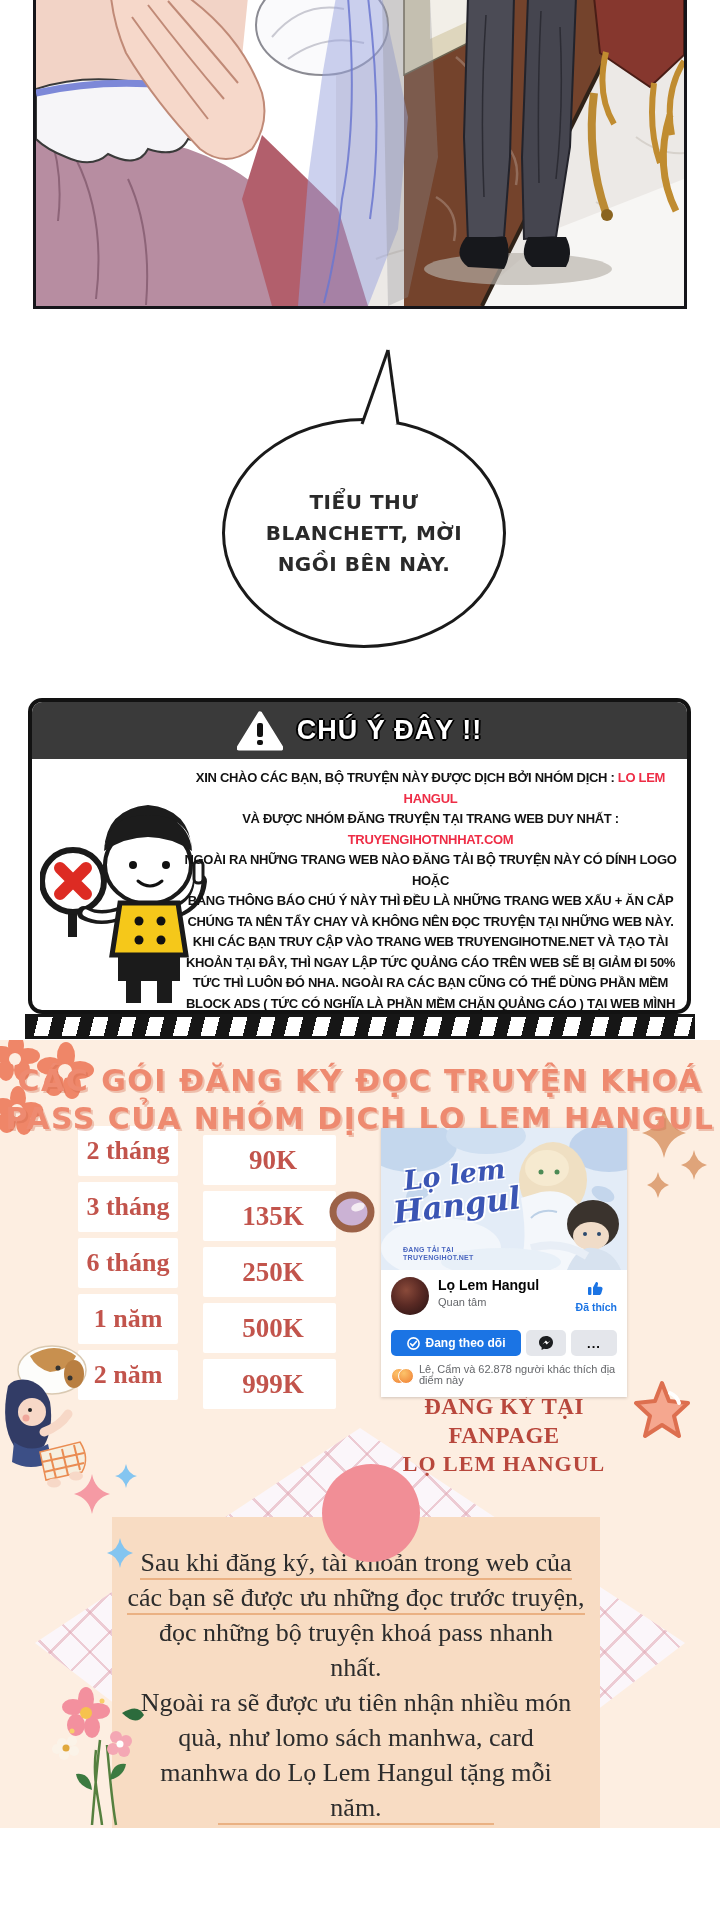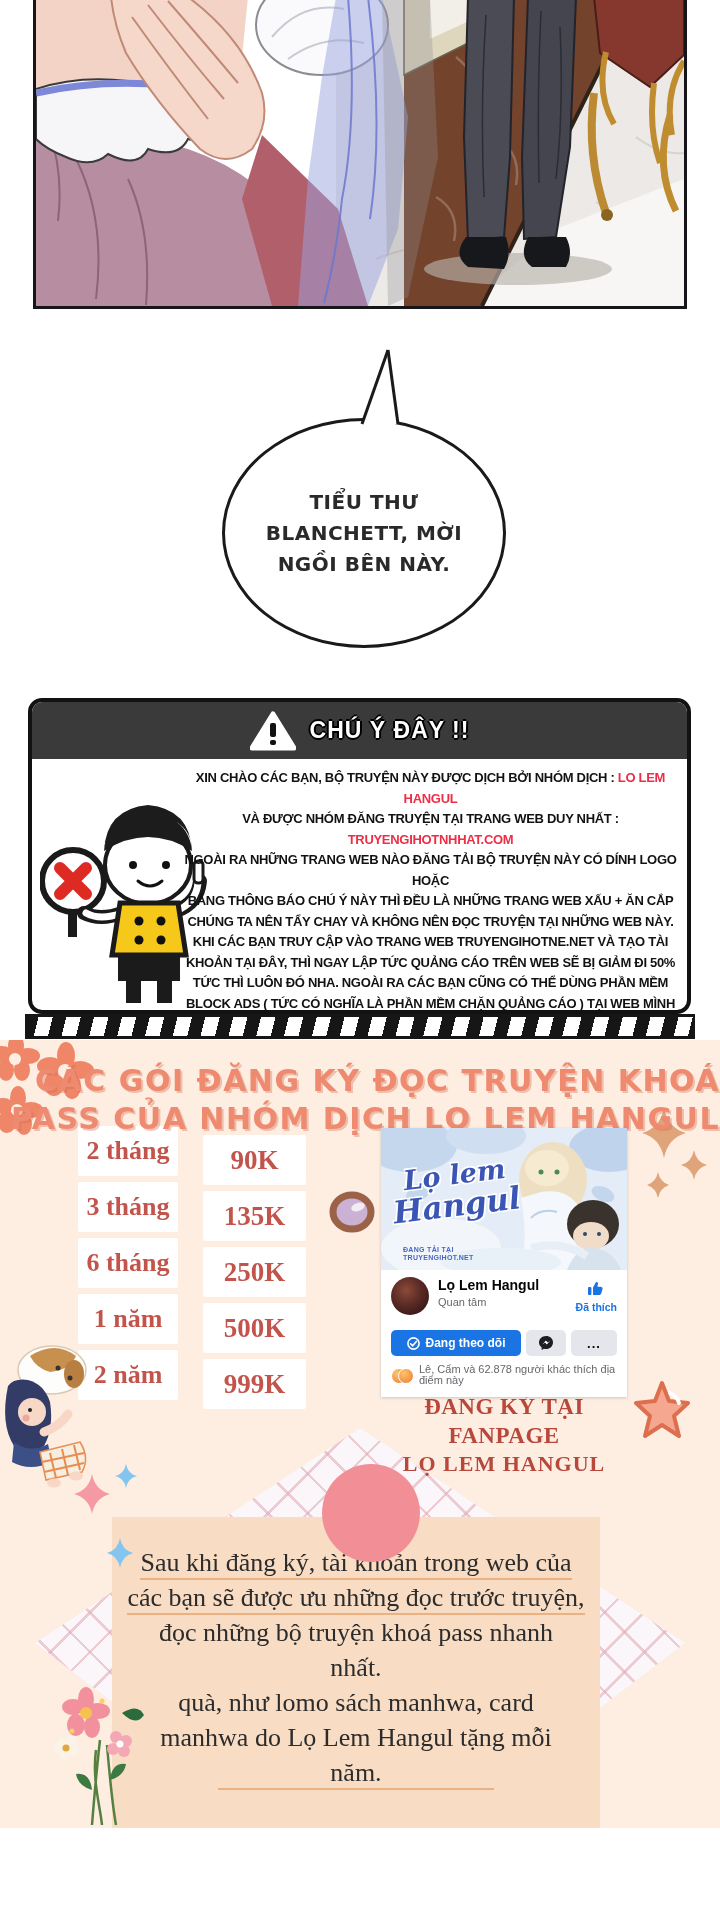--- a/index.html
+++ b/index.html
@@ -17,48 +17,48 @@
     display:flex;align-items:center;justify-content:center;text-align:center;z-index:1;}
   .speech-bubble .bubble-text{font-size:20px;font-weight:700;line-height:31px;
     color:#2a2a2a;letter-spacing:.5px;font-family:"DejaVu Sans",sans-serif;}
   .bubble-tail{position:absolute;left:352px;top:348px;width:58px;height:80px;z-index:2;}
 
   
   .warning-box{position:absolute;left:28px;top:698px;width:663px;height:316px;
     border:4px solid #121212;border-radius:14px;background:#fff;box-sizing:border-box;overflow:hidden;}
   .warning-header{height:57px;background:#3a3a3a;border-radius:8px 8px 0 0;
     display:flex;align-items:center;justify-content:center;gap:14px;}
-  .warning-title{color:#fff;font-size:23px;font-weight:900;letter-spacing:1px;
+  .warning-title{color:#fff;font-size:27px;font-weight:900;letter-spacing:1px;
     text-shadow:2px 0 0 #000,-2px 0 0 #000,0 2px 0 #000,0 -2px 0 #000,1px 1px 0 #000;}
   .warning-body{position:relative;height:281px;}
   .warning-char{position:absolute;left:8px;top:30px;width:170px;height:218px;}
   .warning-text{position:absolute;left:148px;right:6px;top:9px;text-align:center;
     font-size:13px;font-weight:700;line-height:20.5px;color:#121212;letter-spacing:-.3px;}
   .warning-text .red{color:#ee2d46;}
 
   .stripe-band{position:absolute;left:25px;top:1014px;width:670px;height:25px;box-sizing:border-box;
     border-top:3px solid #161616;border-bottom:3px solid #161616;
     background:repeating-linear-gradient(104deg,#161616 0 13px,#ffffff 13px 27px);}
 
   
   .pink-section{position:absolute;left:0;top:1040px;width:720px;height:788px;
     background:#fdeee1;overflow:hidden;}
-  .section-title{position:relative;padding-top:22px;text-align:right;z-index:3;}
+  .section-title{position:relative;padding-top:22px;text-align:center;z-index:3;}
   .section-title div{font-size:30px;font-weight:800;letter-spacing:1.5px;color:#ee8a70;
     line-height:38px;font-family:"DejaVu Sans",sans-serif;
     text-shadow:2px 2px 0 rgba(210,103,74,.35);}
   .deco-flowers{position:absolute;left:-6px;top:0;width:135px;height:110px;}
   .deco-sparkles-right{position:absolute;left:638px;top:66px;width:78px;height:104px;}
 
   .price-table{position:absolute;left:78px;top:86px;width:240px;height:300px;}
   .price-cell{position:absolute;background:#fff;border-radius:2px;display:flex;
     align-items:center;justify-content:center;font-family:"Liberation Serif","DejaVu Serif",serif;
     font-weight:700;color:#c2544c;}
   .cell-dur{left:0;width:100px;height:50px;font-size:26px;}
-  .cell-pr{left:125px;width:103px;height:50px;font-size:27px;}
+  .cell-pr{left:125px;width:126px;height:50px;font-size:27px;padding-left:7px;}
 
   .deco-ring{position:absolute;left:328px;top:150px;width:48px;height:45px;}
 
   
   .fb-card{position:absolute;left:381px;top:88px;width:246px;background:#fff;
     box-shadow:0 1px 3px rgba(0,0,0,.18);z-index:3;}
   .fb-cover{position:relative;height:142px;overflow:hidden;
     background:linear-gradient(118deg,#dde8f5 0%,#eef4fb 45%,#d8e4f3 100%);}
   .fb-cover svg{position:absolute;left:0;top:0;width:100%;height:100%;}
   .fb-cover-title{position:absolute;left:10px;top:32px;transform:rotate(-7deg);
@@ -396,20 +396,21 @@
       <ellipse cx="76" cy="144" rx="7" ry="4.5" fill="#f7d8c7"></ellipse>
     </svg>
 
     <div class="plaid-diamond"></div>
     <div class="benefit-card">
       <div class="benefit-text">
         <div><span class="u">Sau khi đăng ký, tài khoản trong web của</span></div>
         <div><span class="u">các bạn sẽ được ưu những đọc trước truyện,</span></div>
         <div>đọc những bộ truyện khoá pass nhanh</div>
         <div>nhất.</div>
+        <div>Ngoài ra sẽ được ưu tiên nhận nhiều món</div>
         <div>quà, như lomo sách manhwa, card</div>
         <div>manhwa do Lọ Lem Hangul tặng mỗi</div>
         <div><span class="u-wide">năm.</span></div>
       </div>
     </div>
     <div class="pin-circle"></div>
 
     <svg class="deco-sparkles-left" viewBox="0 0 84 116">
       <path d="M24 10 Q27 26 42 30 Q27 34 24 50 Q21 34 6 30 Q21 26 24 10 Z" fill="#f59aa4"></path>
       <path d="M58 0 Q60 10 69 12 Q60 14 58 24 Q56 14 47 12 Q56 10 58 0 Z" fill="#84c5f0"></path>

